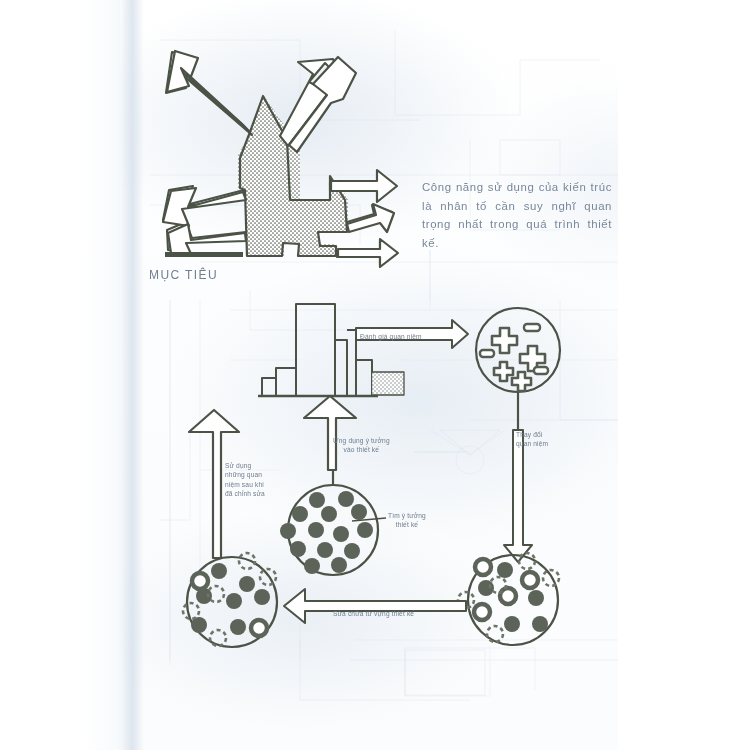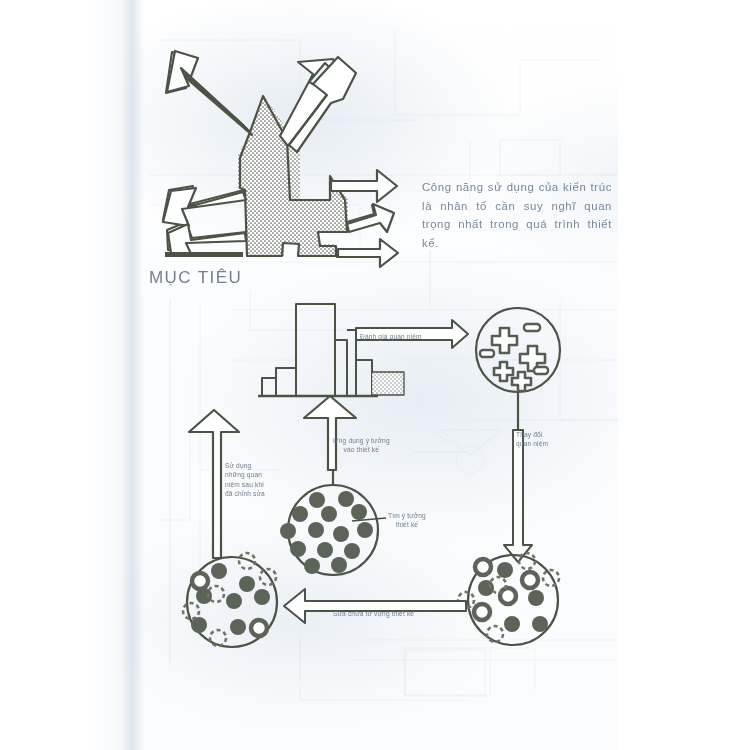--- a/index.html
+++ b/index.html
@@ -62,21 +62,21 @@
     top: 178px;
     width: 190px;
     font-size: 11.4px;
     line-height: 18.5px;
     color: #77879a;
     text-align: justify;
   }
   #muc-tieu {
     left: 149px;
     top: 268px;
-    font-size: 17px;
+    font-size: 12px;
     letter-spacing: 1.4px;
     color: #6f7f91;
   }
   #caption-bottom {
     left: 152px;
     top: 668px;
     width: 470px;
     font-size: 11.6px;
     line-height: 19px;
     color: #788899;

